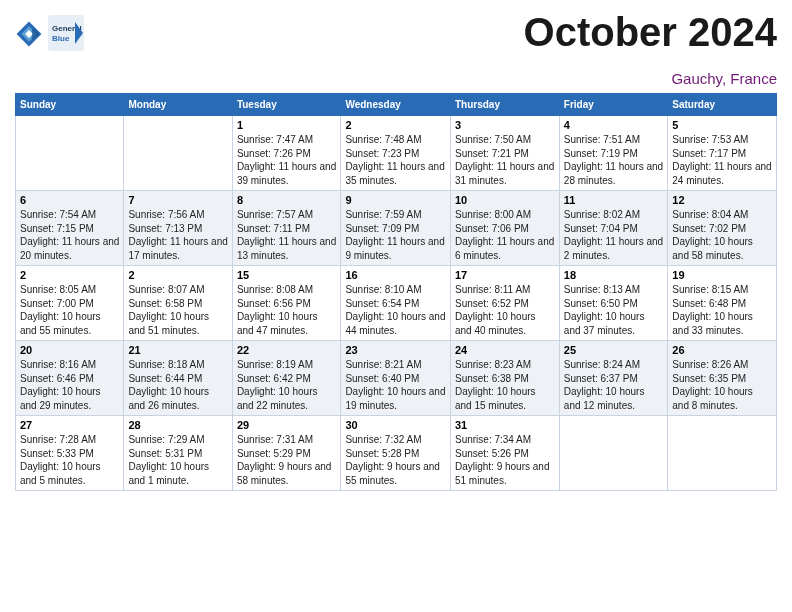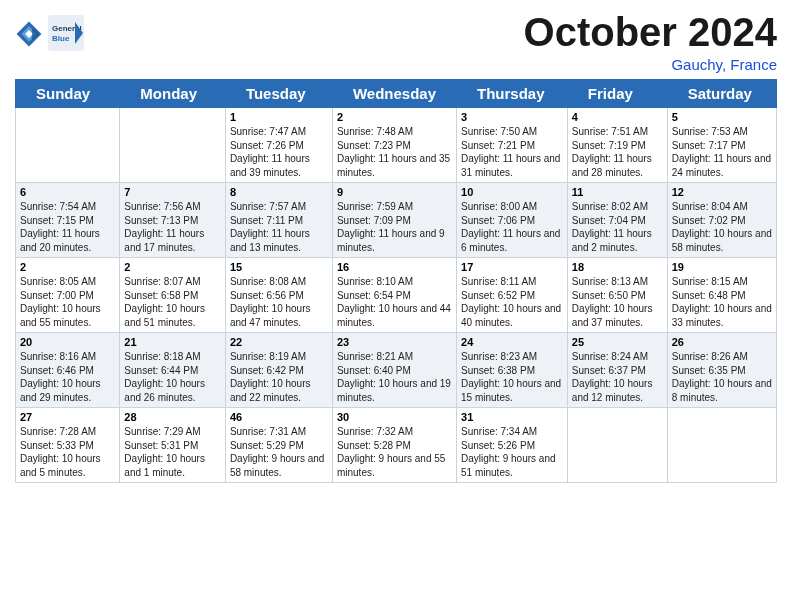--- a/index.html
+++ b/index.html
@@ -37,34 +37,34 @@
       text-align: right;
     }
     .month-title {
       font-size: 40px;
       font-weight: bold;
       color: #1a1a1a;
       line-height: 1.1;
     }
     .location-title {
       font-size: 15px;
-      color: #1d4ed8;
-      margin-top: 2px;
+      color: #701a75;
+      margin-top: 16px;
     }
     .calendar-table {
       width: 100%;
       border-collapse: collapse;
       font-size: 10.5px;
     }
     .calendar-table th {
       background: #2a6bb5;
       color: #fff;
-      padding: 5px 20px;
+      padding: 5px 4px;
       text-align: left;
-      font-size: 15px;
+      font-size: 10px;
       font-weight: bold;
       border: 1px solid #2a6bb5;
     }
     .calendar-table td {
       vertical-align: top;
       border: 1px solid #c8d4e0;
       padding: 3px 4px;
       width: 113px;
       min-height: 75px;
       background: #fff;
@@ -257,21 +257,21 @@
         <tr>
           <td>
             <span class="day-number">27</span>
             <div class="day-info">Sunrise: 7:28 AM<br>Sunset: 5:33 PM<br>Daylight: 10 hours and 5 minutes.</div>
           </td>
           <td>
             <span class="day-number">28</span>
             <div class="day-info">Sunrise: 7:29 AM<br>Sunset: 5:31 PM<br>Daylight: 10 hours and 1 minute.</div>
           </td>
           <td>
-            <span class="day-number">46</span>
+            <span class="day-number">29</span>
             <div class="day-info">Sunrise: 7:31 AM<br>Sunset: 5:29 PM<br>Daylight: 9 hours and 58 minutes.</div>
           </td>
           <td>
             <span class="day-number">30</span>
             <div class="day-info">Sunrise: 7:32 AM<br>Sunset: 5:28 PM<br>Daylight: 9 hours and 55 minutes.</div>
           </td>
           <td>
             <span class="day-number">31</span>
             <div class="day-info">Sunrise: 7:34 AM<br>Sunset: 5:26 PM<br>Daylight: 9 hours and 51 minutes.</div>
           </td>

